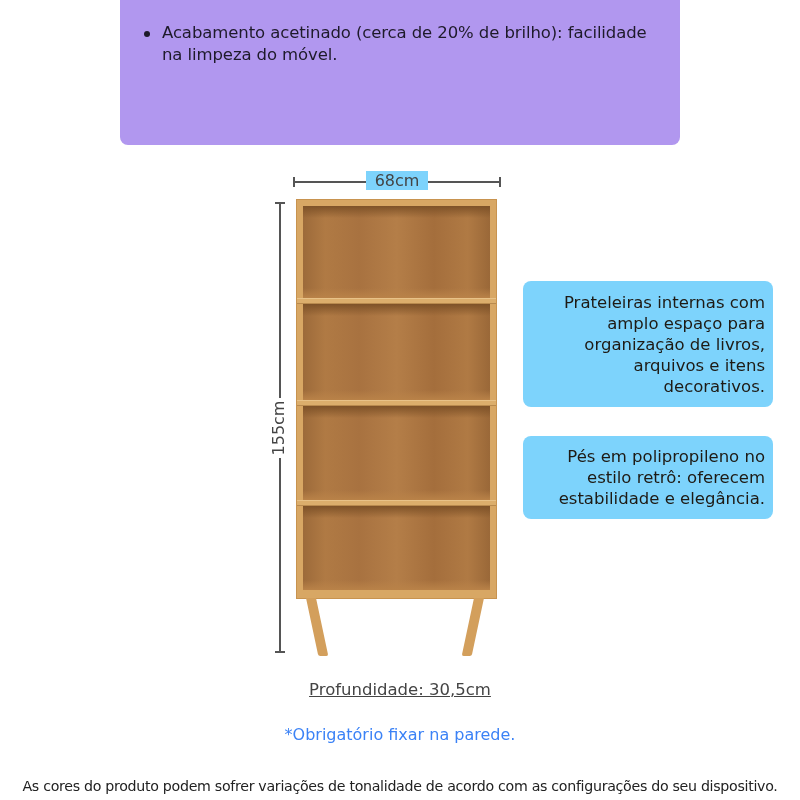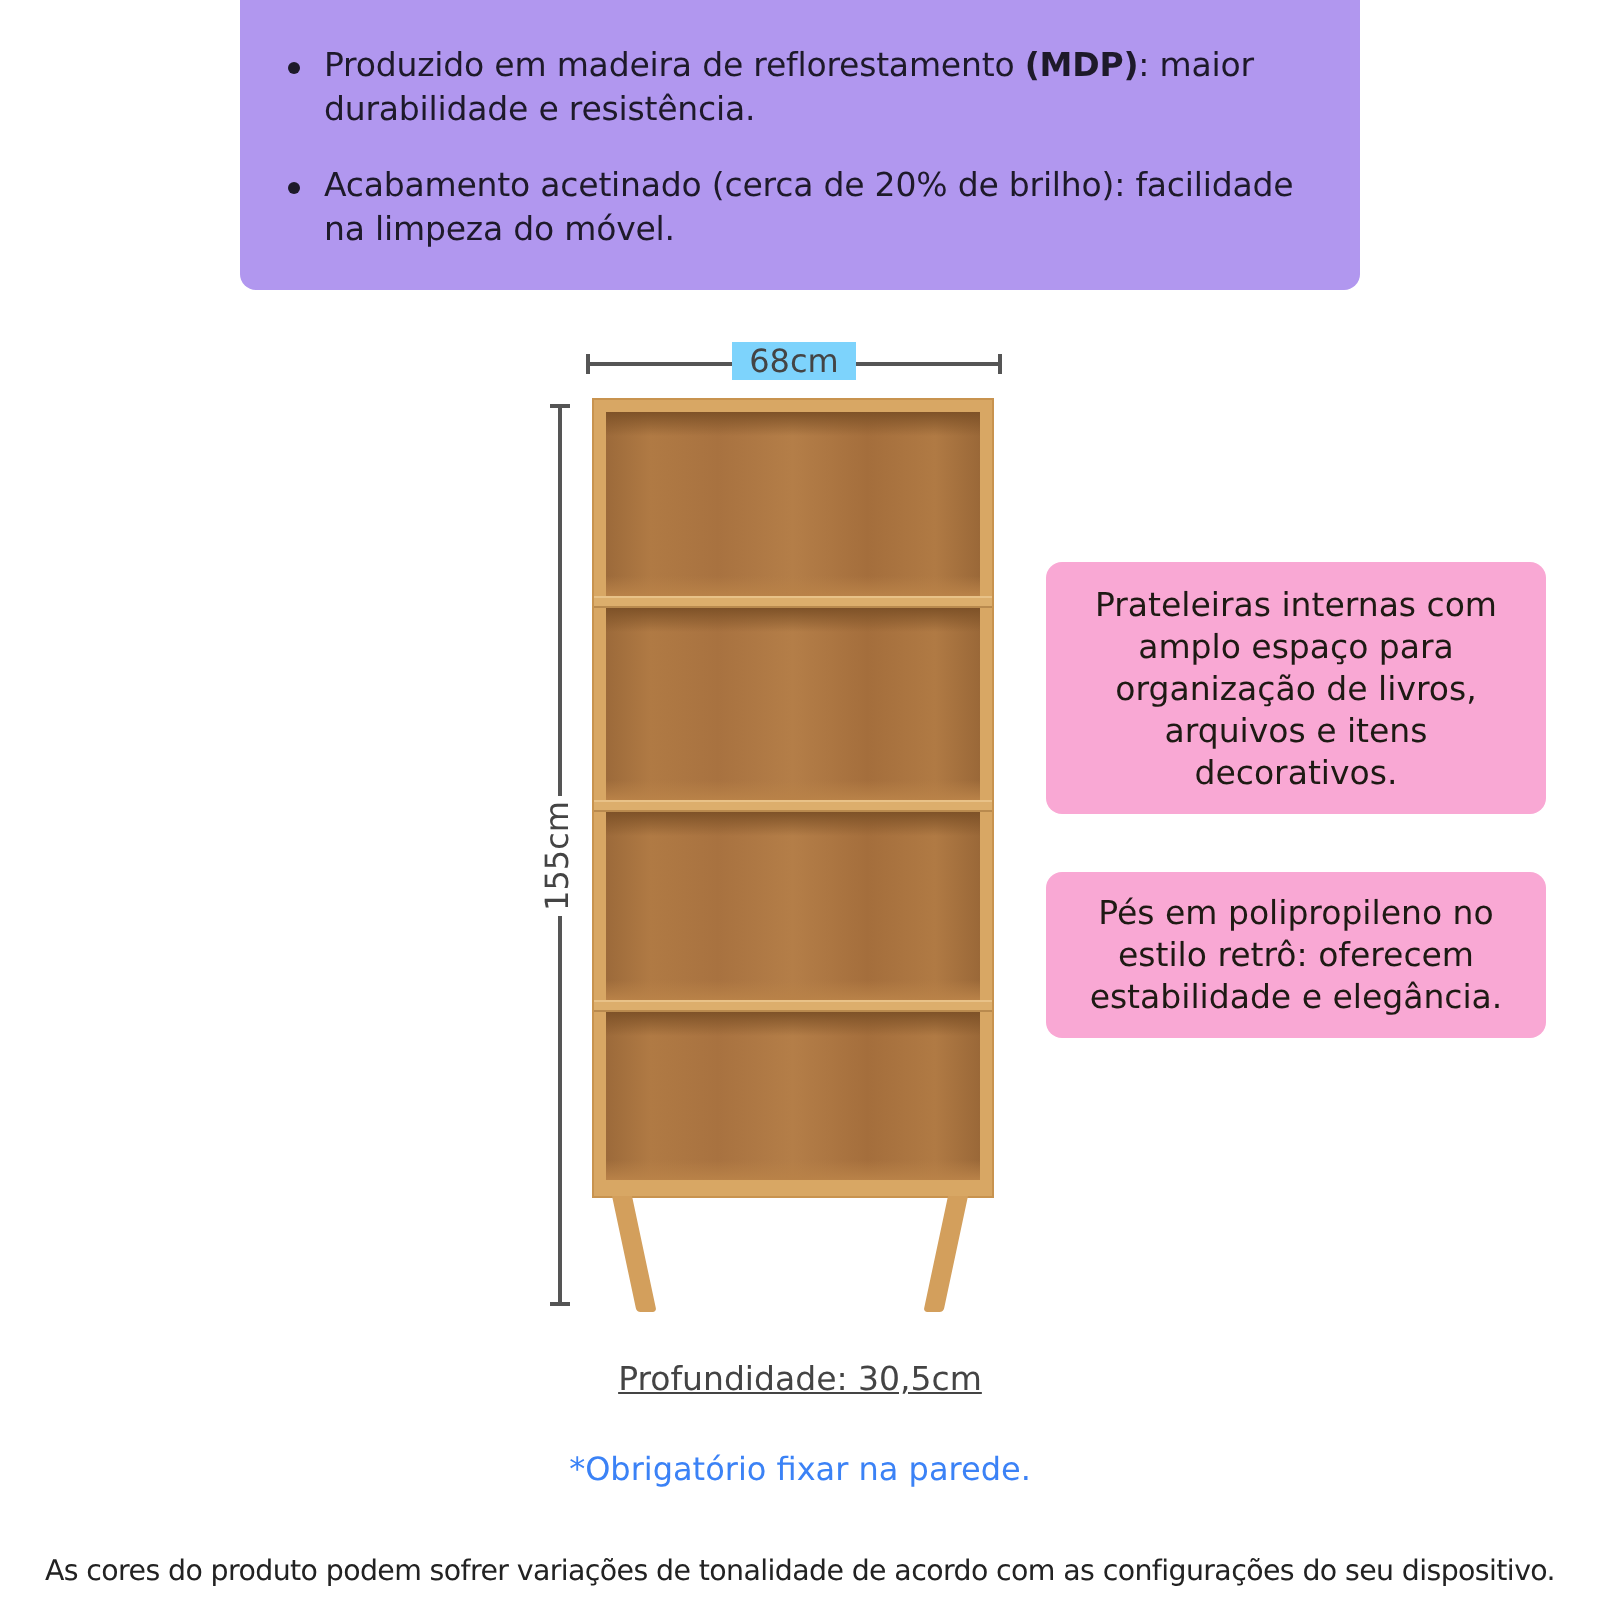--- a/index.html
+++ b/index.html
@@ -56,37 +56,36 @@
     border-top: 1px solid #e8c288; border-bottom: 1px solid #b98a4e;
   }
   .leg {
     position: absolute; top: 598px; width: 10px; height: 58px; background: #d39f5c;
     border-radius: 0 0 2px 2px;
   }
   .leg.left { left: 306px; transform: skewX(12deg); transform-origin: top; }
   .leg.right { left: 474px; transform: skewX(-12deg); transform-origin: top; }
 
   .note-box {
-    position: absolute; left: 523px; width: 250px; background: #f9a8d4;
-    border-radius: 8px; text-align: center; font-size: 16.5px; line-height: 21px;
+    position: absolute; left: 523px; width: 250px; background: #7dd3fc;
+    border-radius: 8px; text-align: right; font-size: 16.5px; line-height: 21px;
     color: #1e1a14; padding: 0 8px; display: flex; align-items: center; justify-content: center;
   }
   .note-1 { top: 281px; height: 126px; }
   .note-2 { top: 436px; height: 83px; }
 
   .depth { position: absolute; top: 680px; left: 0; width: 800px; text-align: center; font-size: 16.5px; color: #444; text-decoration: underline; }
   .mandatory { position: absolute; top: 725px; left: 0; width: 800px; text-align: center; font-size: 16px; color: #3b82f6; }
   .disclaimer { position: absolute; top: 778px; left: 0; width: 800px; text-align: center; font-size: 14.2px; color: #222; letter-spacing: -0.3px; }
 </style>
 </head>
 <body>
 
 <div class="top-box">
   <ul>
-    <li><span>Produzido em madeira de reflorestamento </span><b>(MDP)</b><span>: maior durabilidade e resistência.</span></li>
     <li><span>Acabamento acetinado (cerca de 20% de brilho): facilidade na limpeza do móvel.</span></li>
   </ul>
 </div>
 
 <div class="dim-line-h" style="left:293px; width:208px;"></div>
 <div class="dim-cap-v" style="left:293px;"></div>
 <div class="dim-cap-v" style="left:499px;"></div>
 <div class="dim-label-w">68cm</div>
 
 <div class="dim-line-v"></div>

